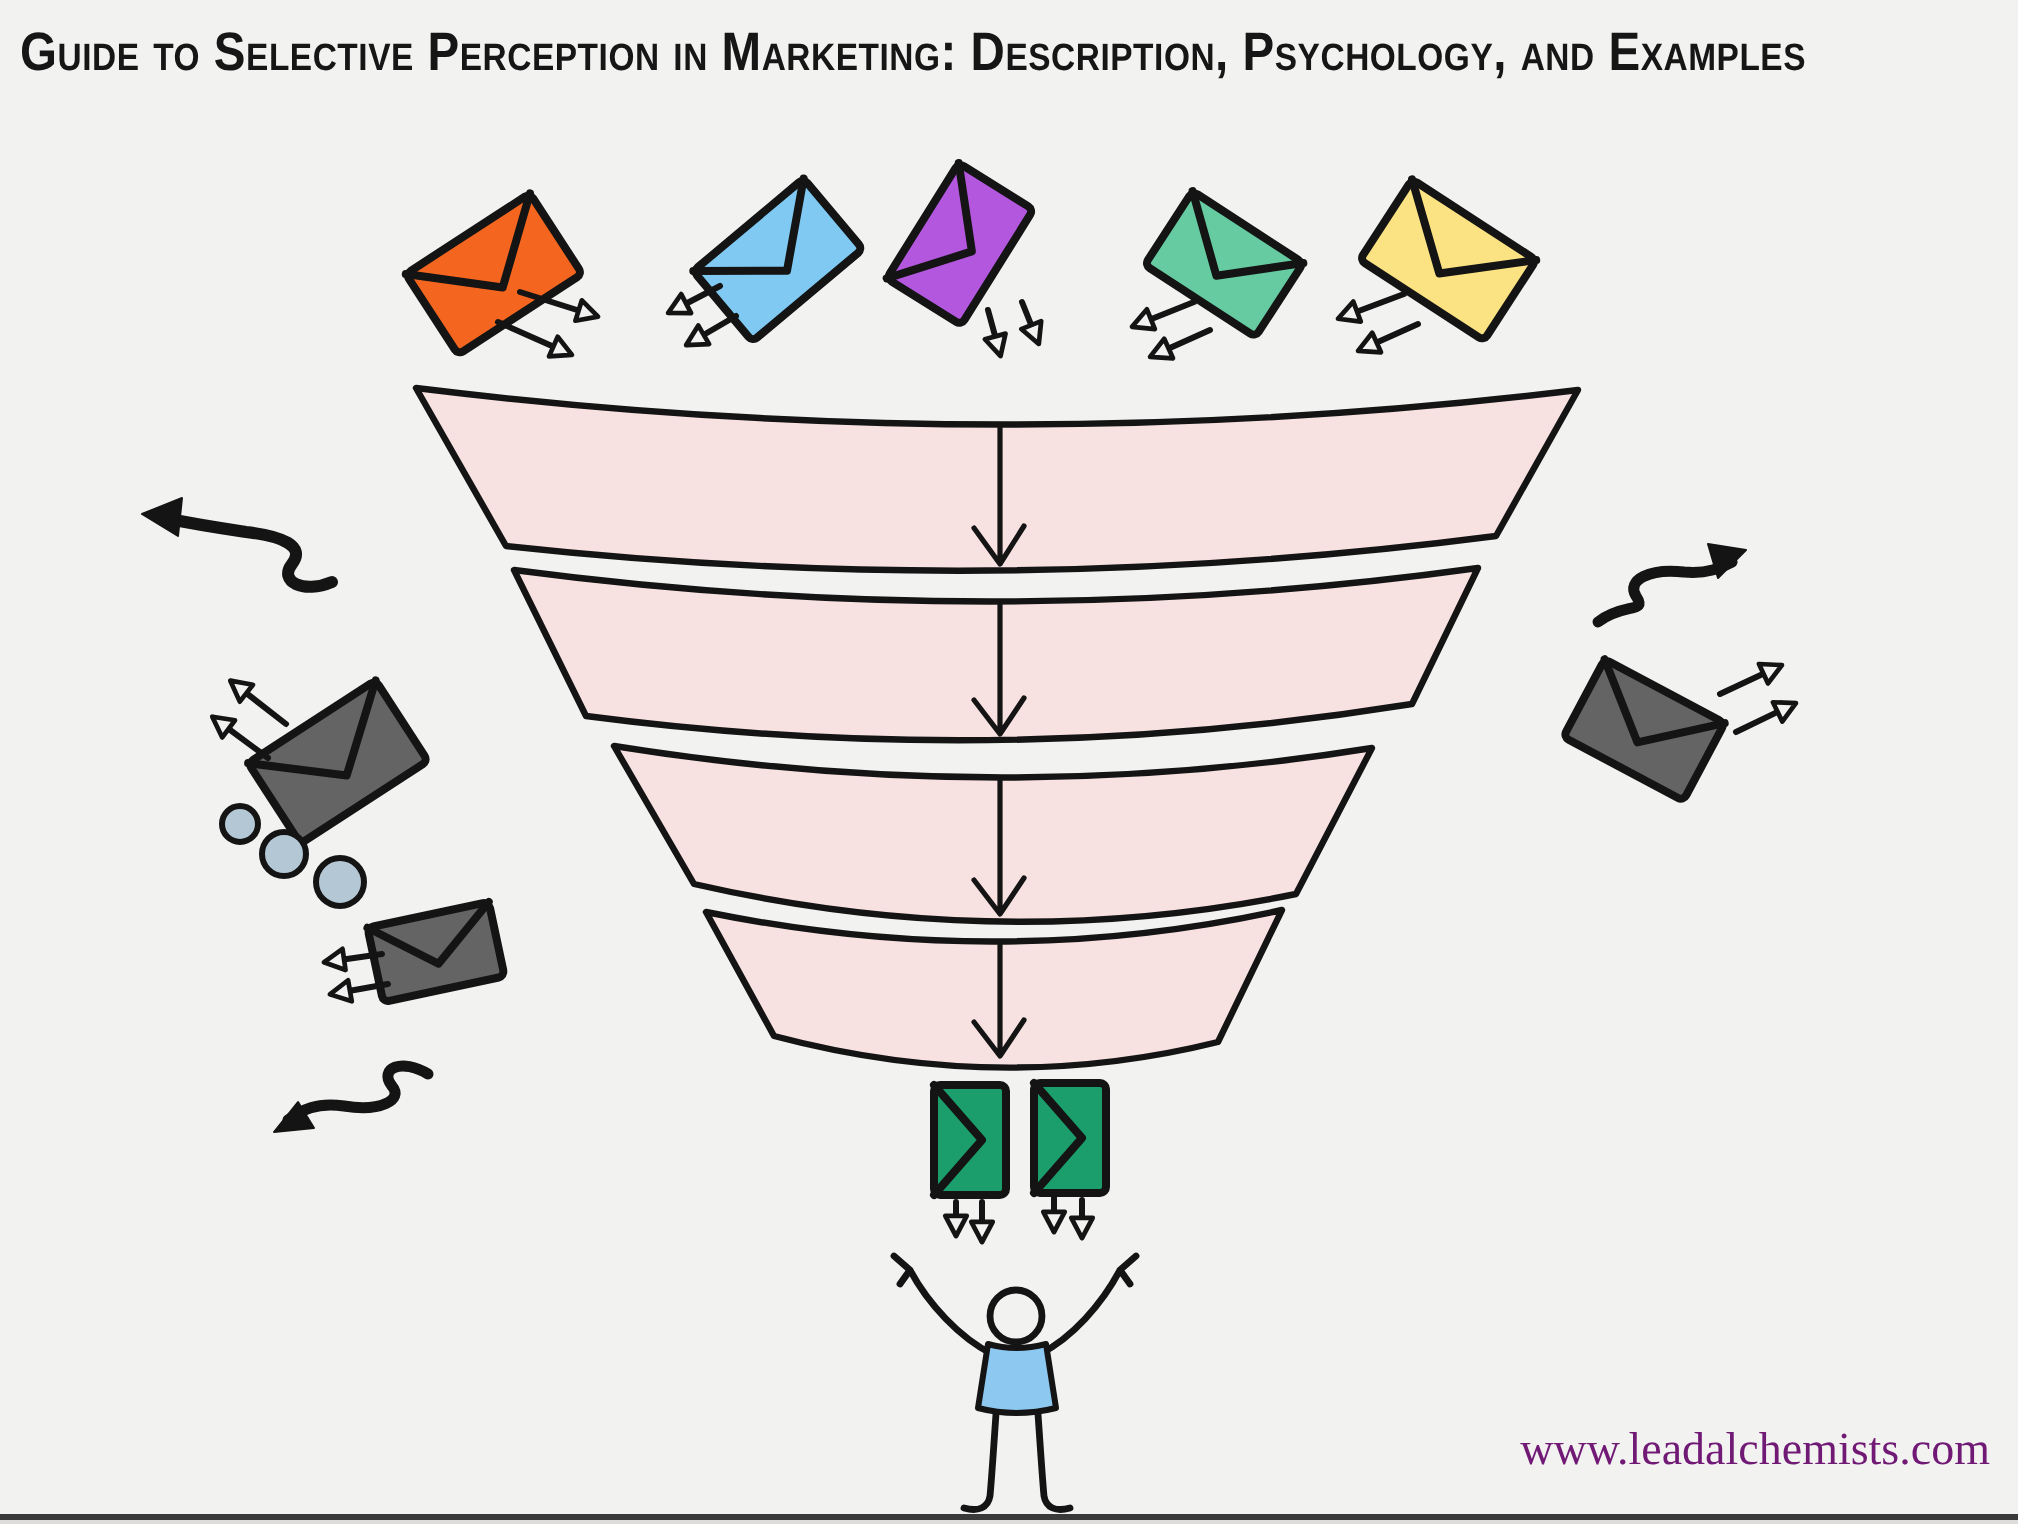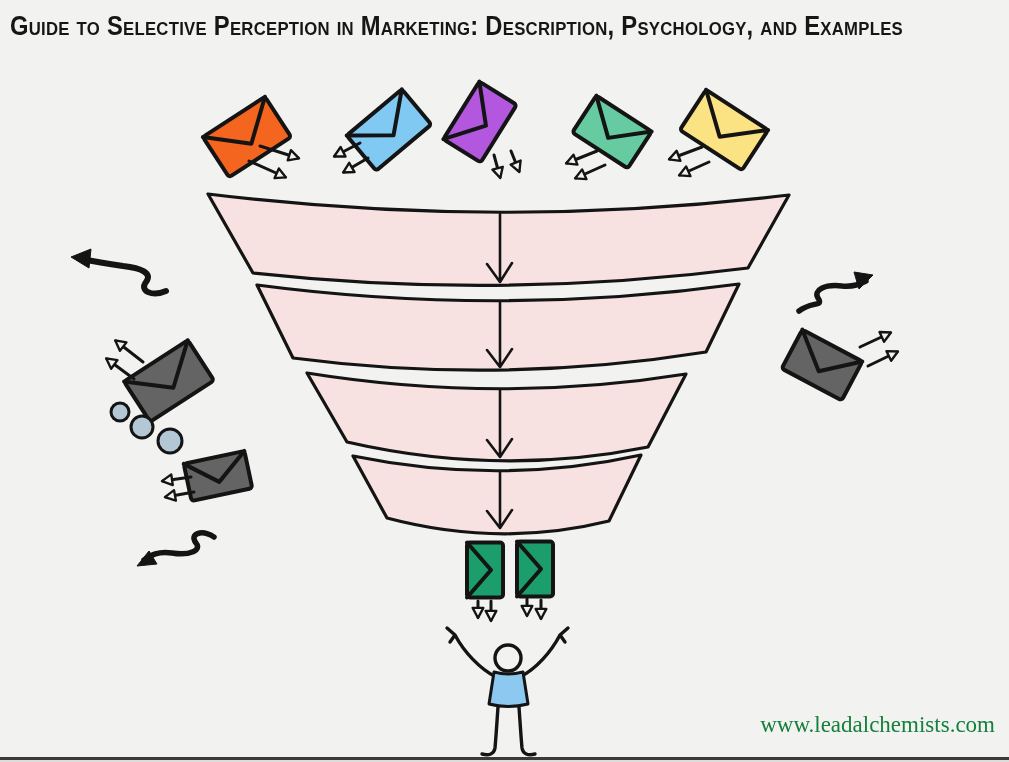--- a/index.html
+++ b/index.html
@@ -11,21 +11,21 @@
   .title {
     position:absolute; left:10px; top:11px;
     font-size:27px; font-weight:700; font-variant:small-caps;
     color:#161616; white-space:nowrap;
     transform:scaleX(0.88); transform-origin:0 0;
     letter-spacing:0.3px;
   }
   .url {
     position:absolute; right:14px; top:712px;
     font-family:"Liberation Serif", serif;
-    font-size:23px; color:#15803d;
+    font-size:23px; color:#701a75;
   }
   svg.scene { position:absolute; left:0; top:0; }
   .bottom-line  { position:absolute; left:0; right:0; bottom:2px; height:3px; background:#3A3A3A; }
   .bottom-under { position:absolute; left:0; right:0; bottom:0; height:2px; background:#DDDCDA; }
 </style>
 </head>
 <body>
 
 <div class="title">Guide to Selective Perception in Marketing: Description, Psychology, and Examples</div>
 

